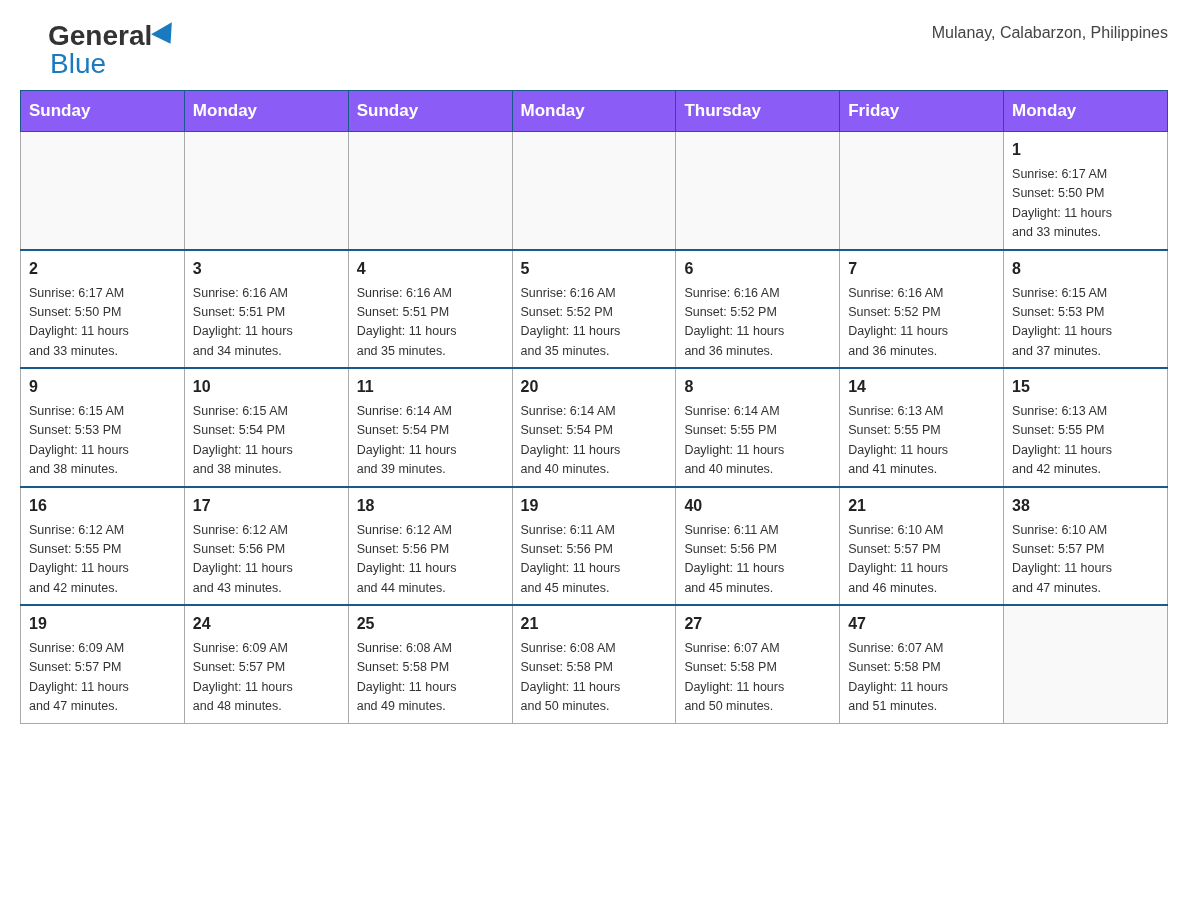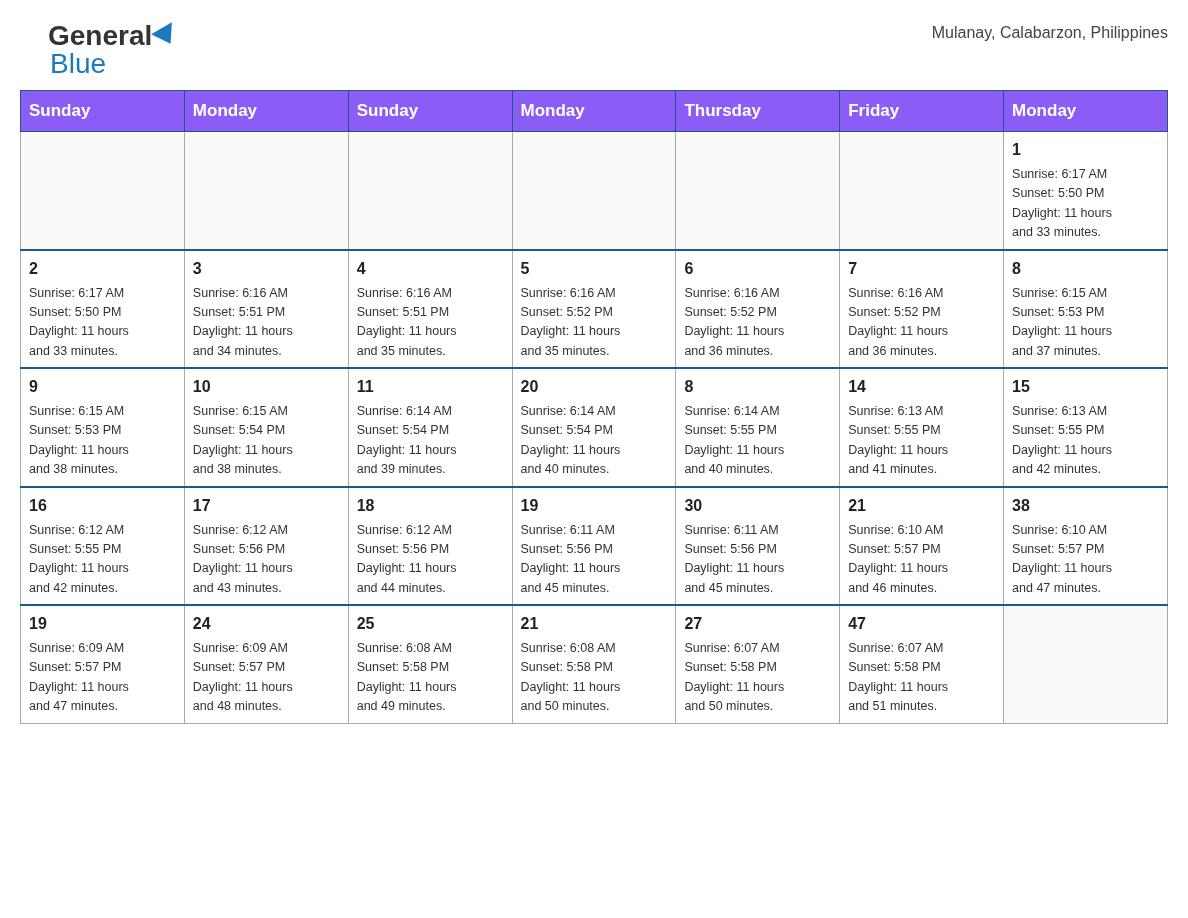--- a/index.html
+++ b/index.html
@@ -276,21 +276,21 @@
 and 44 minutes.</div>
         </td>
         <td>
           <span class="day-num">19</span>
           <div class="day-info" style="white-space: pre-line;">Sunrise: 6:11 AM
 Sunset: 5:56 PM
 Daylight: 11 hours
 and 45 minutes.</div>
         </td>
         <td>
-          <span class="day-num">30</span>
+          <span class="day-num">40</span>
           <div class="day-info" style="white-space: pre-line;">Sunrise: 6:11 AM
 Sunset: 5:56 PM
 Daylight: 11 hours
 and 45 minutes.</div>
         </td>
         <td>
           <span class="day-num">21</span>
           <div class="day-info" style="white-space: pre-line;">Sunrise: 6:10 AM
 Sunset: 5:57 PM
 Daylight: 11 hours

